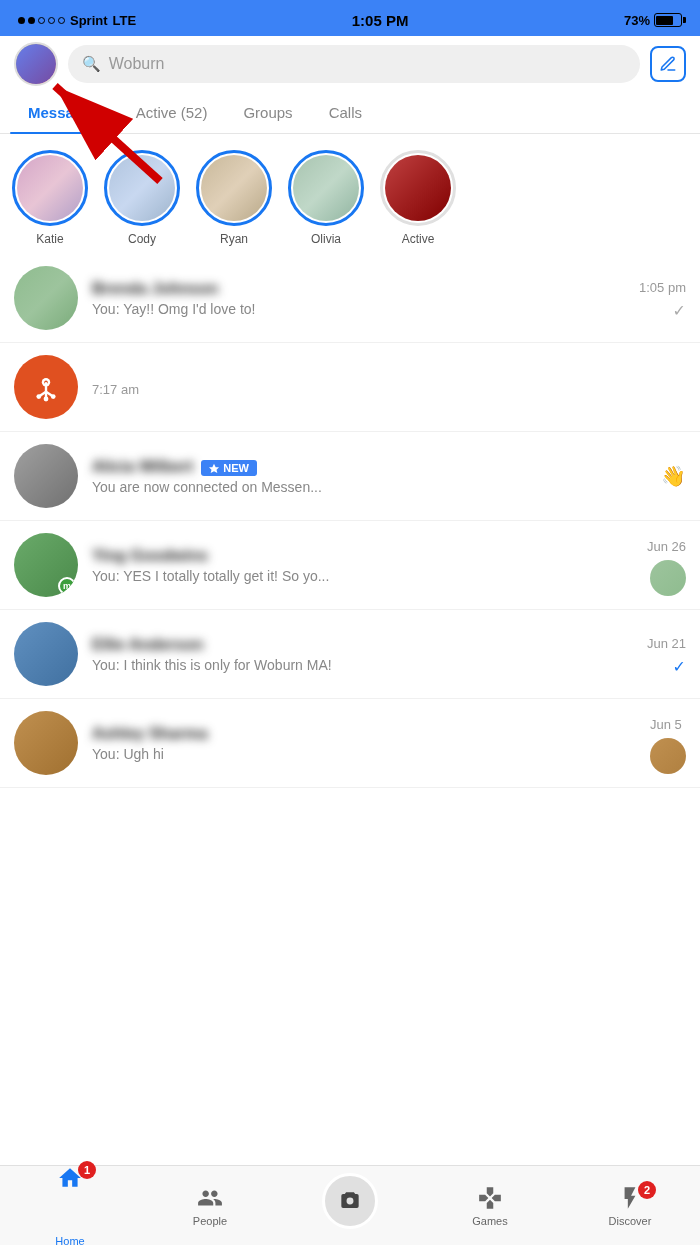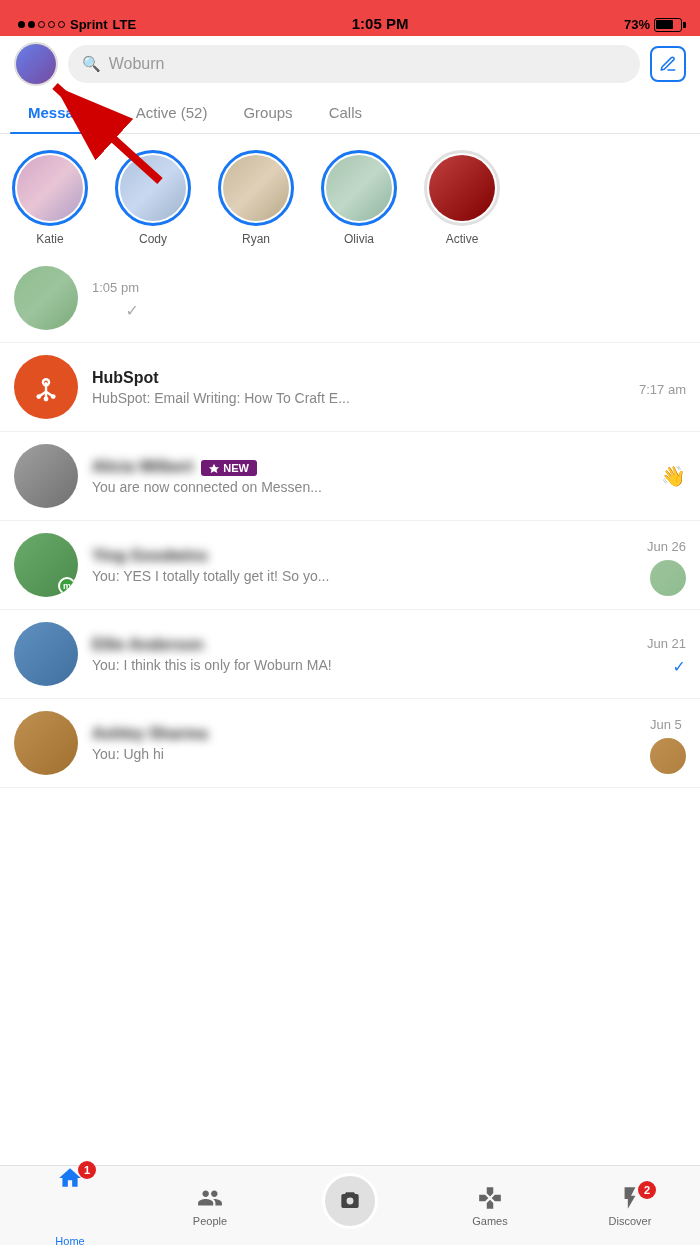--- a/index.html
+++ b/index.html
@@ -9,23 +9,23 @@
       min-height: 1245px;
       background: #fff;
       font-family: -apple-system, 'Helvetica Neue', Arial, sans-serif;
       overflow-x: hidden;
     }
 
     
     .status-bar {
       display: flex;
       justify-content: space-between;
-      align-items: flex-end;
+      align-items: center;
       padding: 8px 18px 4px;
-      background: #ef4444;
+      background: #3b82f6;
       height: 36px;
     }
     .status-left { display: flex; align-items: center; gap: 5px; font-size: 13px; font-weight: 600; }
     .dots { display: flex; gap: 3px; }
     .dot { width: 7px; height: 7px; border-radius: 50%; background: #000; }
     .dot.empty { background: transparent; border: 1.5px solid #000; }
     .status-center { font-size: 15px; font-weight: 600; }
     .status-right { display: flex; align-items: center; gap: 4px; font-size: 13px; font-weight: 700; }
     .battery {
       width: 28px; height: 14px; border: 1.5px solid #000; border-radius: 3px; position: relative;
@@ -105,21 +105,21 @@
       left: 0; right: 0;
       height: 2.5px;
       background: #1877f2;
       border-radius: 2px;
     }
 
     
     .stories {
       display: flex;
       padding: 16px 10px 8px;
-      gap: 23px;
+      gap: 12px;
       overflow-x: hidden;
       background: #fff;
     }
     .story-item {
       display: flex;
       flex-direction: column;
       align-items: center;
       gap: 6px;
       min-width: 80px;
     }
@@ -165,21 +165,21 @@
     .ma3 { background: linear-gradient(135deg, #a0a0a0, #888, #707070); }
     .ma4 { background: linear-gradient(135deg, #6aaa6a, #5a9a5a, #4a8a4a); }
     .ma5 { background: linear-gradient(135deg, #6090c0, #5080b0, #4070a0); }
     .ma6 { background: linear-gradient(135deg, #c09050, #b08040, #a07030); }
     .msg-content { flex: 1; min-width: 0; }
     .msg-name { font-size: 16px; font-weight: 600; color: #222; margin-bottom: 3px; }
     .msg-name.blurred { filter: blur(5px); }
     .msg-preview { font-size: 14px; color: #888; white-space: nowrap; overflow: hidden; text-overflow: ellipsis; }
     .msg-time { font-size: 13px; color: #999; white-space: nowrap; flex-shrink: 0; align-self: flex-start; margin-top: 4px; }
     .new-badge {
-      background: #701a75;
+      background: #3b82f6;
       color: #fff;
       font-size: 11px;
       font-weight: 600;
       padding: 2px 8px;
       border-radius: 3px;
       margin-left: 8px;
       display: inline-flex;
       align-items: center;
       gap: 4px;
     }
@@ -355,44 +355,44 @@
           <div class="story-avatar-inner sa5"></div>
         </div>
         <span class="story-name">Active</span>
       </div>
     </div>
 
     <div class="message-list">
 
       <div class="message-item">
         <div class="msg-avatar ma1"></div>
+        <div class="msg-content">
+          <div class="msg-name blurred">Brenda Johnson</div>
+          <div class="msg-preview">You: Yay!! Omg I'd love to!</div>
+        </div>
         <div class="msg-right">
           <span class="msg-time">1:05 pm</span>
           <span class="check-icon">✓</span>
         </div>
       </div>
 
       <div class="message-item">
         <div class="hubspot-icon">
           <svg width="36" height="36" viewBox="0 0 60 60" fill="white">
             <circle cx="30" cy="22" r="7"></circle>
             <circle cx="30" cy="22" r="3" fill="#e05020"></circle>
             <line x1="30" y1="22" x2="30" y2="38" stroke="white" stroke-width="4"></line>
             <line x1="30" y1="38" x2="18" y2="46" stroke="white" stroke-width="4"></line>
             <line x1="30" y1="38" x2="42" y2="46" stroke="white" stroke-width="4"></line>
             <line x1="30" y1="38" x2="30" y2="50" stroke="white" stroke-width="4"></line>
             <circle cx="18" cy="46" r="4" fill="white"></circle>
             <circle cx="42" cy="46" r="4" fill="white"></circle>
             <circle cx="30" cy="50" r="4" fill="white"></circle>
           </svg>
         </div>
-        <div class="msg-content">
-          <div class="msg-name">HubSpot</div>
-          <div class="msg-preview">HubSpot: Email Writing: How To Craft E...</div>
-        </div>
         <div class="msg-right">
           <span class="msg-time">7:17 am</span>
         </div>
       </div>
 
       <div class="message-item">
         <div class="msg-avatar ma3"></div>
         <div class="msg-content">
           <div style="display:flex; align-items:center;">
             <div class="msg-name blurred">Alicia Wilbert</div>

